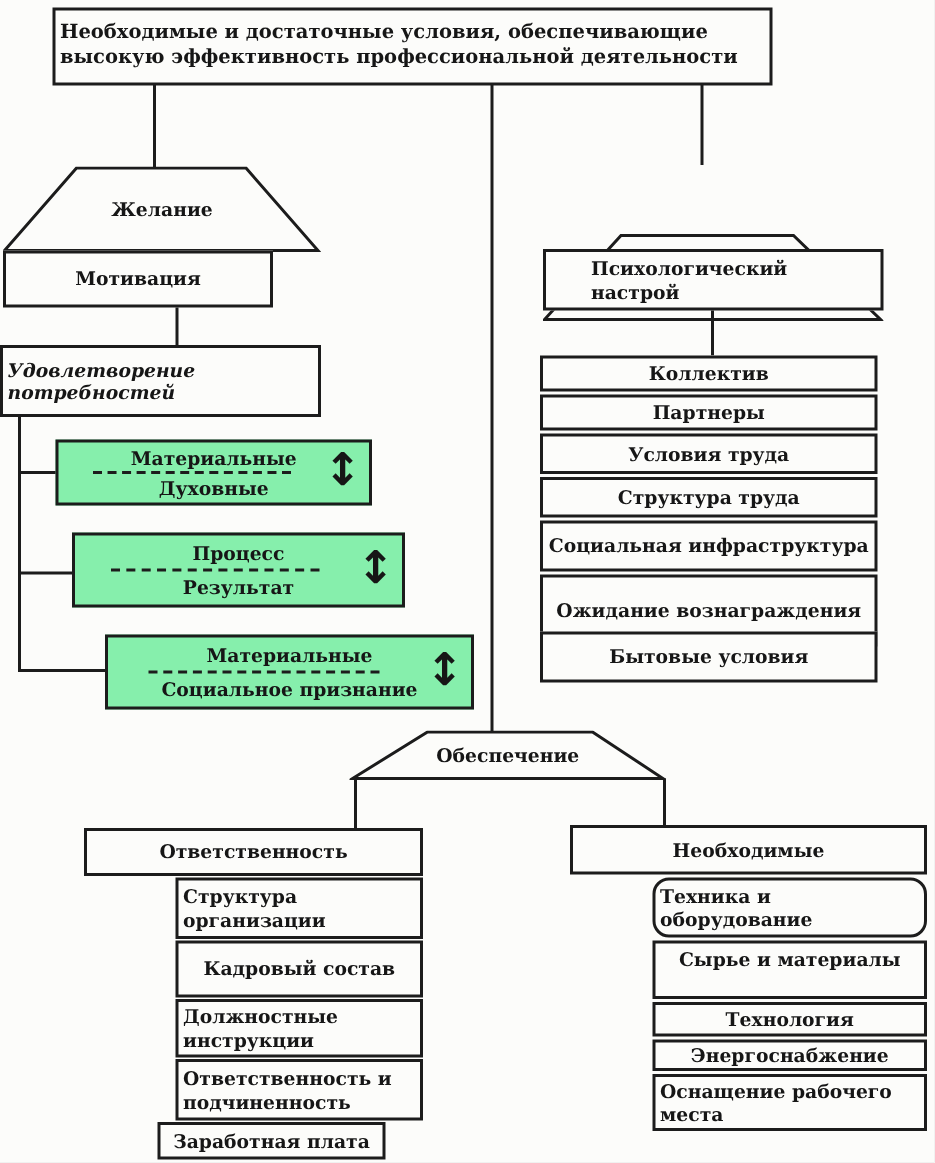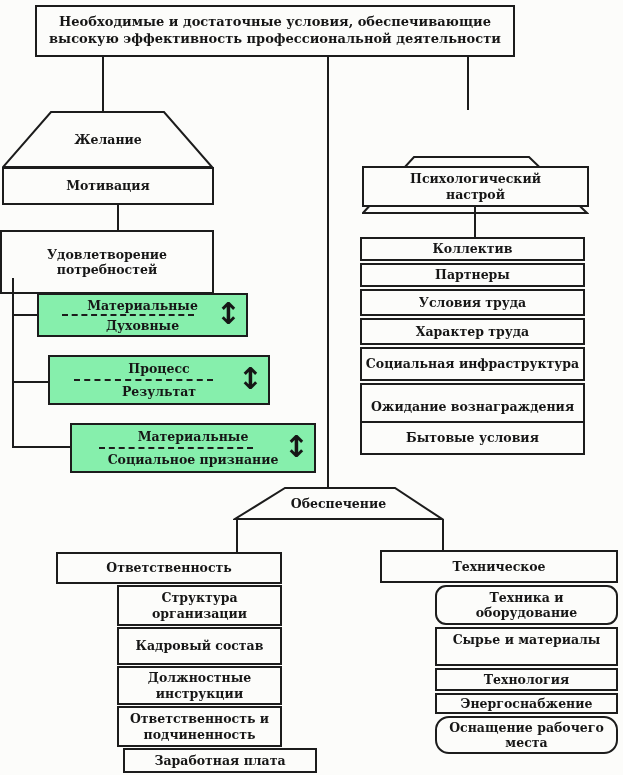--- a/index.html
+++ b/index.html
@@ -6,21 +6,21 @@
   html,body { background:#e9e9e7; }
   body { font-family: "DejaVu Serif", "Liberation Serif", serif; }
   .canvas {
     position: relative; width: 623px; height: 775px;
     background: #fcfcfa; color:#161616; overflow:hidden;
     font-weight: bold;
   }
   .box {
     position:absolute; border:2px solid #1c1c1c; background:#fcfcfa;
     display:flex; align-items:center; justify-content:center;
-    text-align:center; font-size:12.5px; line-height:1.22; padding:1px 3px;
+    text-align:left; font-size:12.5px; line-height:1.22; padding:1px 3px;
   }
   .title-box { font-size:13px; line-height:1.3; }
   .align-top { align-items:flex-start; padding-top:3px; }
   .vline { position:absolute; width:2px; background:#1c1c1c; }
   .hline { position:absolute; height:2px; background:#1c1c1c; }
   .trap { position:absolute; }
   .trap svg { position:absolute; left:0; top:0; }
   .trap .trap-label {
     position:absolute; left:0; top:0; width:100%; height:100%;
     display:flex; align-items:center; justify-content:center;
@@ -57,27 +57,27 @@
   <div class="vline" style="left:327px; top:56px; height:432px;"></div>
   <div class="vline" style="left:467px; top:56px; height:54px;"></div>
 
   <div class="trap" style="left:2px; top:111px; width:212px; height:58px;">
     <svg width="212" height="58">
       <polygon points="49,1 162,1 210,56 1,56" fill="#fcfcfa" stroke="#1c1c1c" stroke-width="2"></polygon>
     </svg>
     <div class="trap-label">Желание</div>
   </div>
 
-  <div class="box" style="left:2px; top:167px; width:212px; height:38px;">
+  <div class="box" style="left:2px; top:167px; width:180px; height:38px;">
     <span>Мотивация</span>
   </div>
 
   <div class="vline" style="left:117px; top:205px; height:26px;"></div>
 
-  <div class="box" style="left:0px; top:230px; width:214px; height:64px;">
+  <div class="box" style="left:0px; top:230px; width:214px; height:48px;font-style:italic;">
     <span>Удовлетворение потребностей</span>
   </div>
 
   <div class="vline" style="left:12px; top:278px; height:170px;"></div>
   <div class="hline" style="left:12px; top:314px; width:26px;"></div>
   <div class="hline" style="left:12px; top:381px; width:37px;"></div>
   <div class="hline" style="left:12px; top:446px; width:59px;"></div>
 
   <div class="dual" style="left:37px; top:293px; width:211px; height:44px;">
     <div class="half">Материальные</div>
@@ -116,21 +116,21 @@
   <div class="box" style="left:360px; top:237px; width:225px; height:24px;">
     <span>Коллектив</span>
   </div>
   <div class="box" style="left:360px; top:263px; width:225px; height:24px;">
     <span>Партнеры</span>
   </div>
   <div class="box" style="left:360px; top:289px; width:225px; height:27px;">
     <span>Условия труда</span>
   </div>
   <div class="box" style="left:360px; top:318px; width:225px; height:27px;">
-    <span>Характер труда</span>
+    <span>Структура труда</span>
   </div>
   <div class="box" style="left:360px; top:347px; width:225px; height:34px;">
     <span>Социальная инфраструктура</span>
   </div>
   <div class="box" style="left:360px; top:383px; width:225px; height:48px;">
     <span>Ожидание вознаграждения</span>
   </div>
   <div class="box" style="left:360px; top:421px; width:225px; height:34px;">
     <span>Бытовые условия</span>
   </div>
@@ -153,36 +153,36 @@
   </div>
   <div class="box" style="left:117px; top:627px; width:165px; height:38px;">
     <span>Кадровый состав</span>
   </div>
   <div class="box" style="left:117px; top:666px; width:165px; height:39px;">
     <span>Должностные инструкции</span>
   </div>
   <div class="box" style="left:117px; top:706px; width:165px; height:41px;">
     <span>Ответственность и подчиненность</span>
   </div>
-  <div class="box" style="left:123px; top:748px; width:194px; height:25px;">
+  <div class="box" style="left:105px; top:748px; width:152px; height:25px;">
     <span>Заработная плата</span>
   </div>
 
   <div class="box" style="left:380px; top:550px; width:238px; height:33px;">
-    <span>Техническое</span>
+    <span>Необходимые</span>
   </div>
   <div class="box" style="left:435px; top:585px; width:183px; height:40px;border-radius:11px;">
     <span>Техника и оборудование</span>
   </div>
   <div class="box align-top" style="left:435px; top:627px; width:183px; height:39px;">
     <span>Сырье и материалы</span>
   </div>
   <div class="box" style="left:435px; top:668px; width:183px; height:23px;">
     <span>Технология</span>
   </div>
   <div class="box" style="left:435px; top:693px; width:183px; height:21px;">
     <span>Энергоснабжение</span>
   </div>
-  <div class="box" style="left:435px; top:716px; width:183px; height:38px;border-radius:14px;">
+  <div class="box" style="left:435px; top:716px; width:183px; height:38px;">
     <span>Оснащение рабочего места</span>
   </div>
 
 </div>
 
 </body></html>

